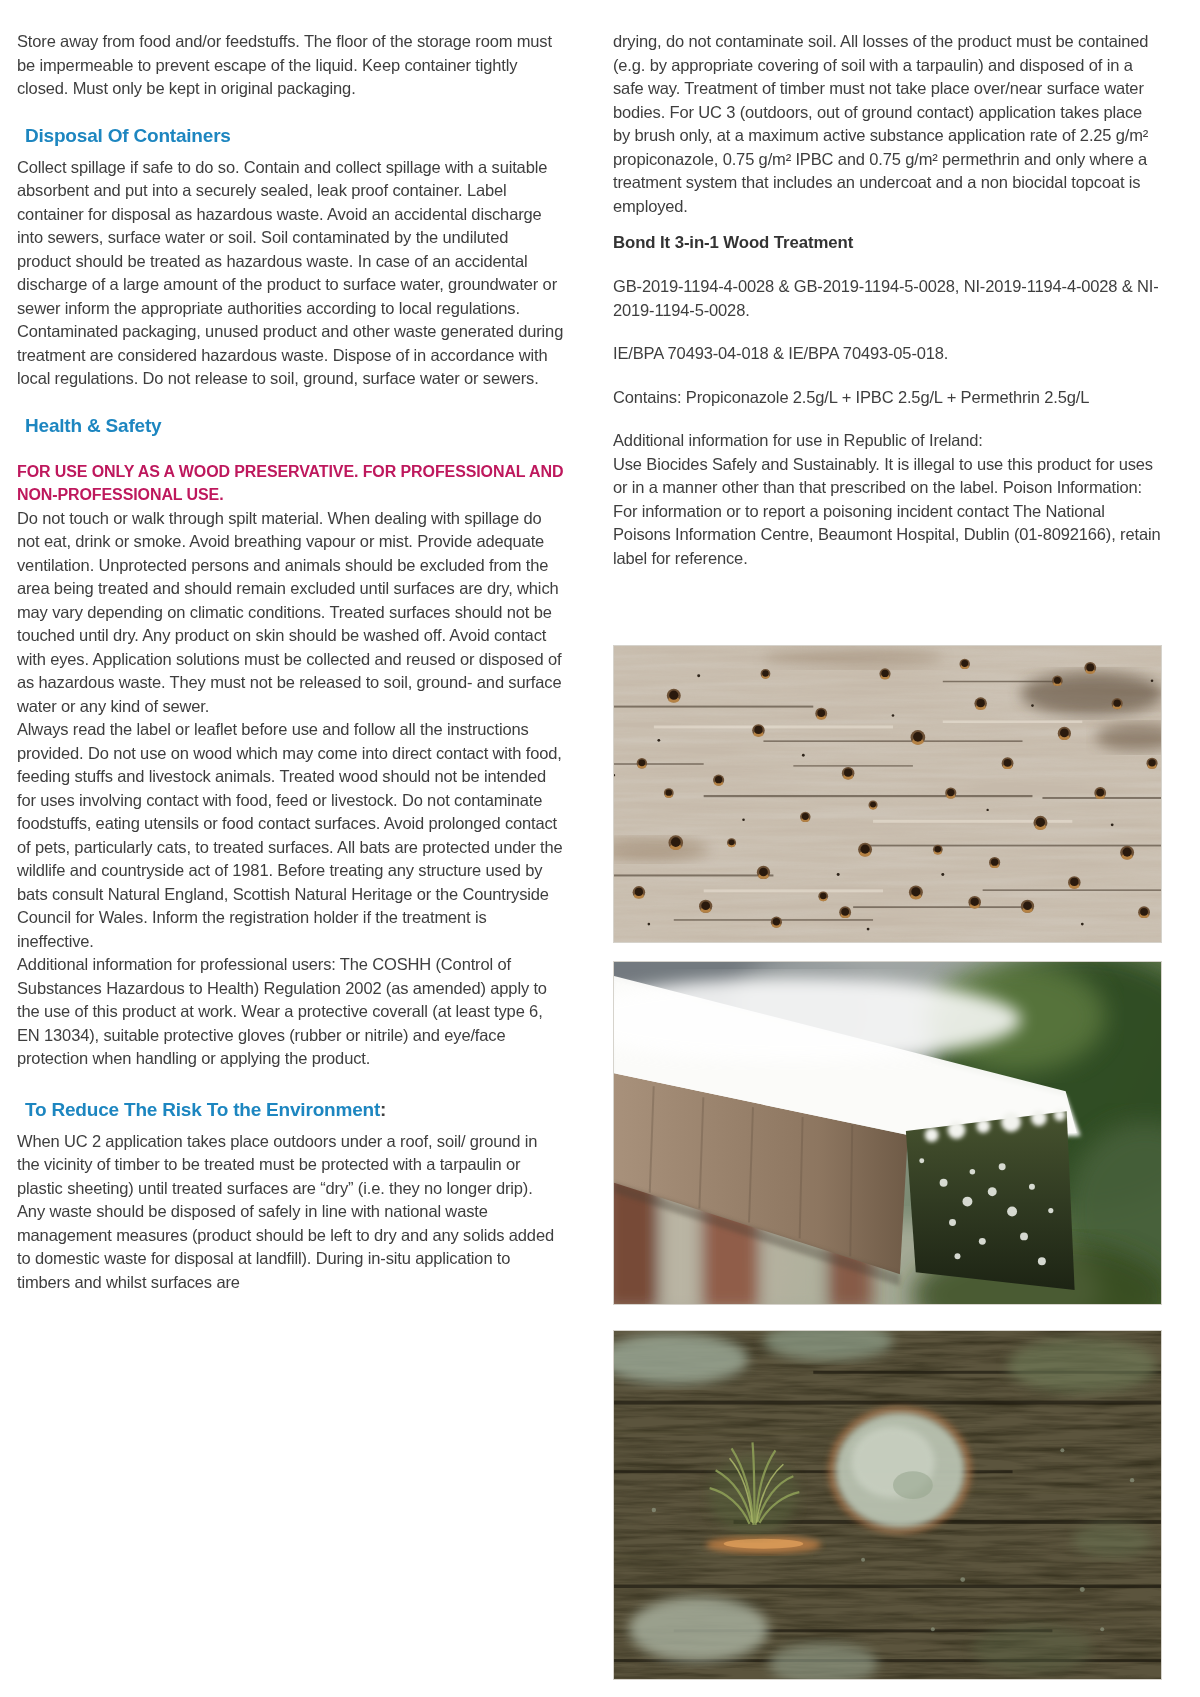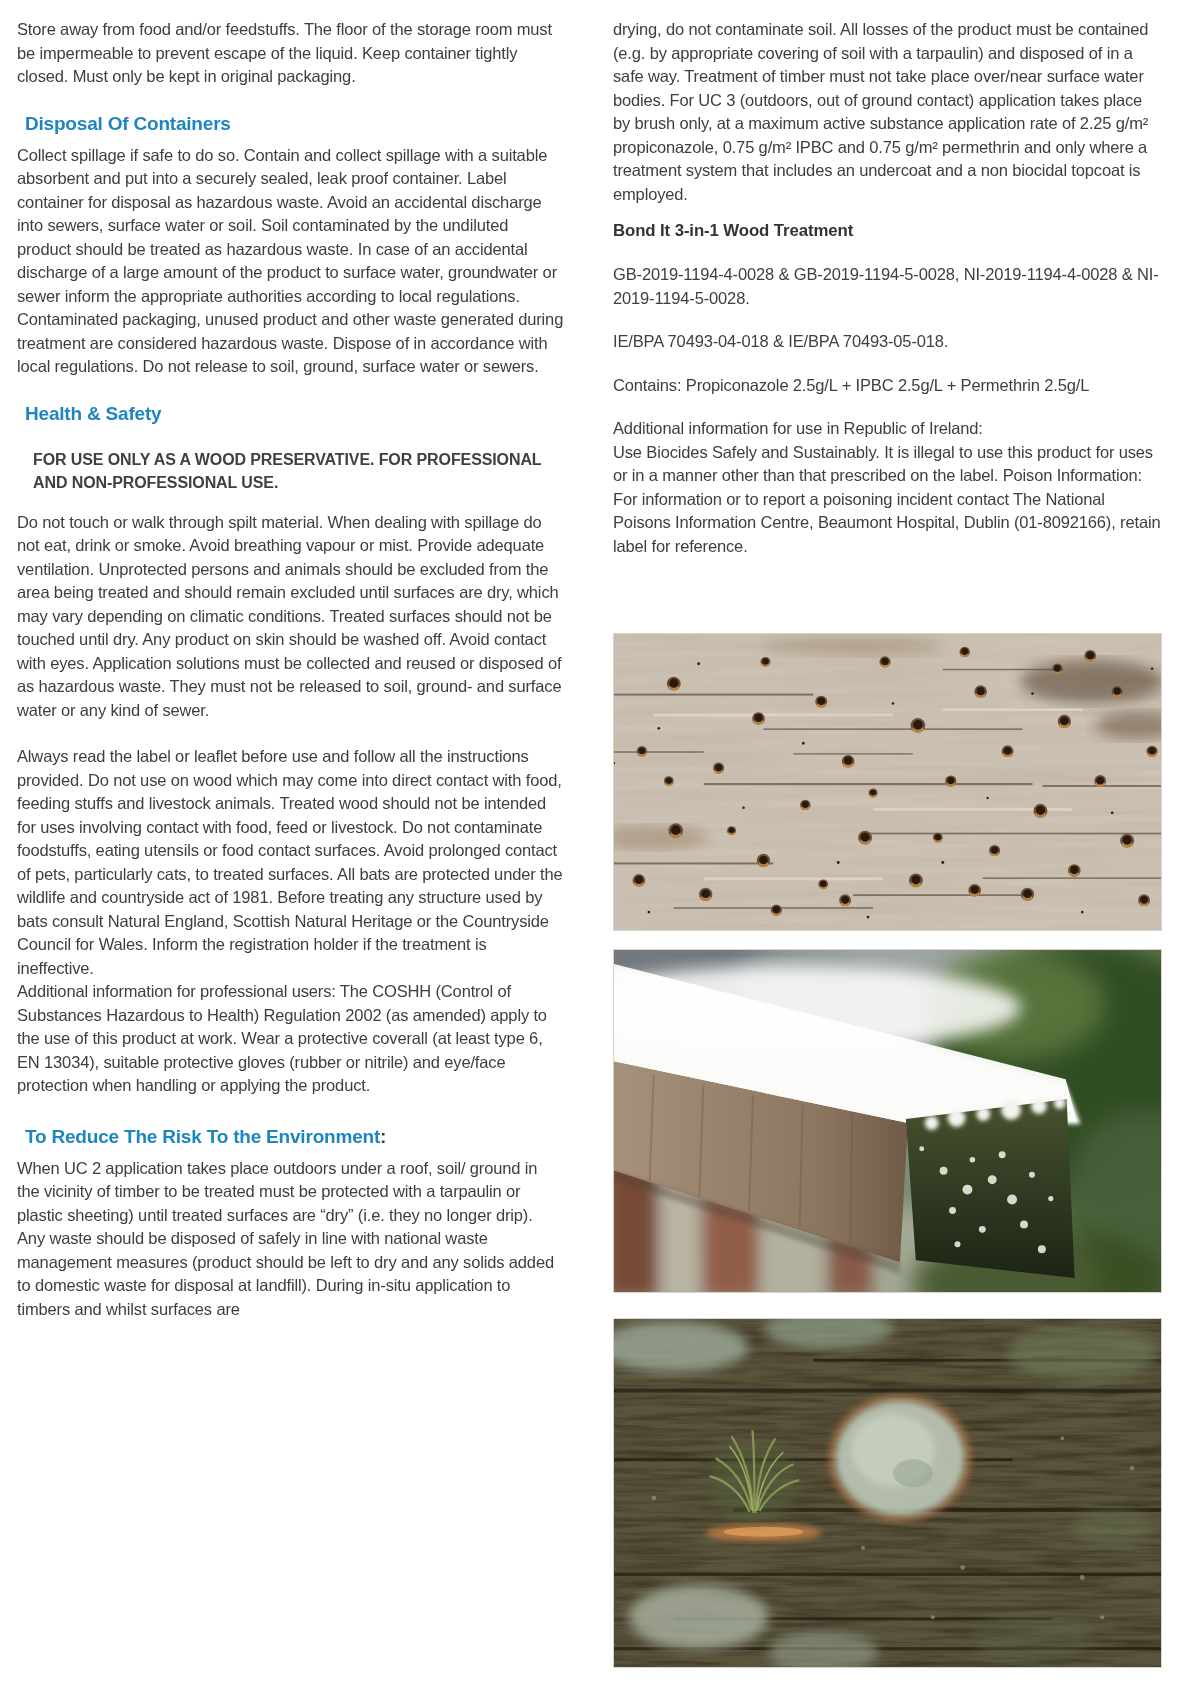--- a/index.html
+++ b/index.html
@@ -1,28 +1,28 @@
 <!DOCTYPE html>
 <html><head>
 <meta charset="utf-8">
 <style>
   html,body{margin:0;padding:0;background:#ffffff;}
   body{width:1200px;height:1697px;position:relative;font-family:"Liberation Sans",sans-serif;overflow:hidden;}
-  .page{position:absolute;left:0;top:0;width:1200px;height:1261px;background:#ffffff;}
+  .page{position:absolute;left:0;top:12px;width:1200px;height:1261px;background:#ffffff;}
   .col{position:absolute;top:18px;}
   .col-left{left:17px;width:547px;}
   .col-right{left:613px;width:549px;height:1662px;}
   .body{margin:0;font-size:16.5px;line-height:23.5px;color:#3e3e3e;letter-spacing:-0.15px;}
   h2{margin:8px;font-size:19px;line-height:25px;color:#1d86c0;font-weight:bold;letter-spacing:-0.2px;}
   h2 .dark{color:#3e3e3e;}
   section{margin-top:22px;}
   .tight{margin-top:13px;}
   .note{margin-top:14px;font-size:15.8px;line-height:22px;font-style:italic;font-weight:bold;color:#474747;letter-spacing:-0.1px;}
-  .bold-sub{margin:16px;font-size:16px;line-height:23.5px;font-weight:bold;color:#404040;letter-spacing:-0.1px;}
-  .gap-top{margin-top:23px;}
+  .bold-sub{margin:0;font-size:16px;line-height:23.5px;font-weight:bold;color:#be185d;letter-spacing:-0.1px;}
+  .gap-top{}
   .product-line{margin:0;font-size:16.8px;line-height:24px;font-weight:bold;color:#333333;letter-spacing:-0.1px;}
   .rp{margin-top:20px;}
   .block{display:block;}
   figure.photo{position:absolute;left:0;width:549px;margin:0;border:1px solid #d6d3cc;box-sizing:border-box;overflow:hidden;background:#cec5b8;}
   .photo1{top:615px;height:298px;}
   .photo2{top:931px;height:344px;}
   .photo3{top:1300px;height:350px;}
   figure.photo svg{display:block;width:100%;height:100%;}
 </style>
 </head>

